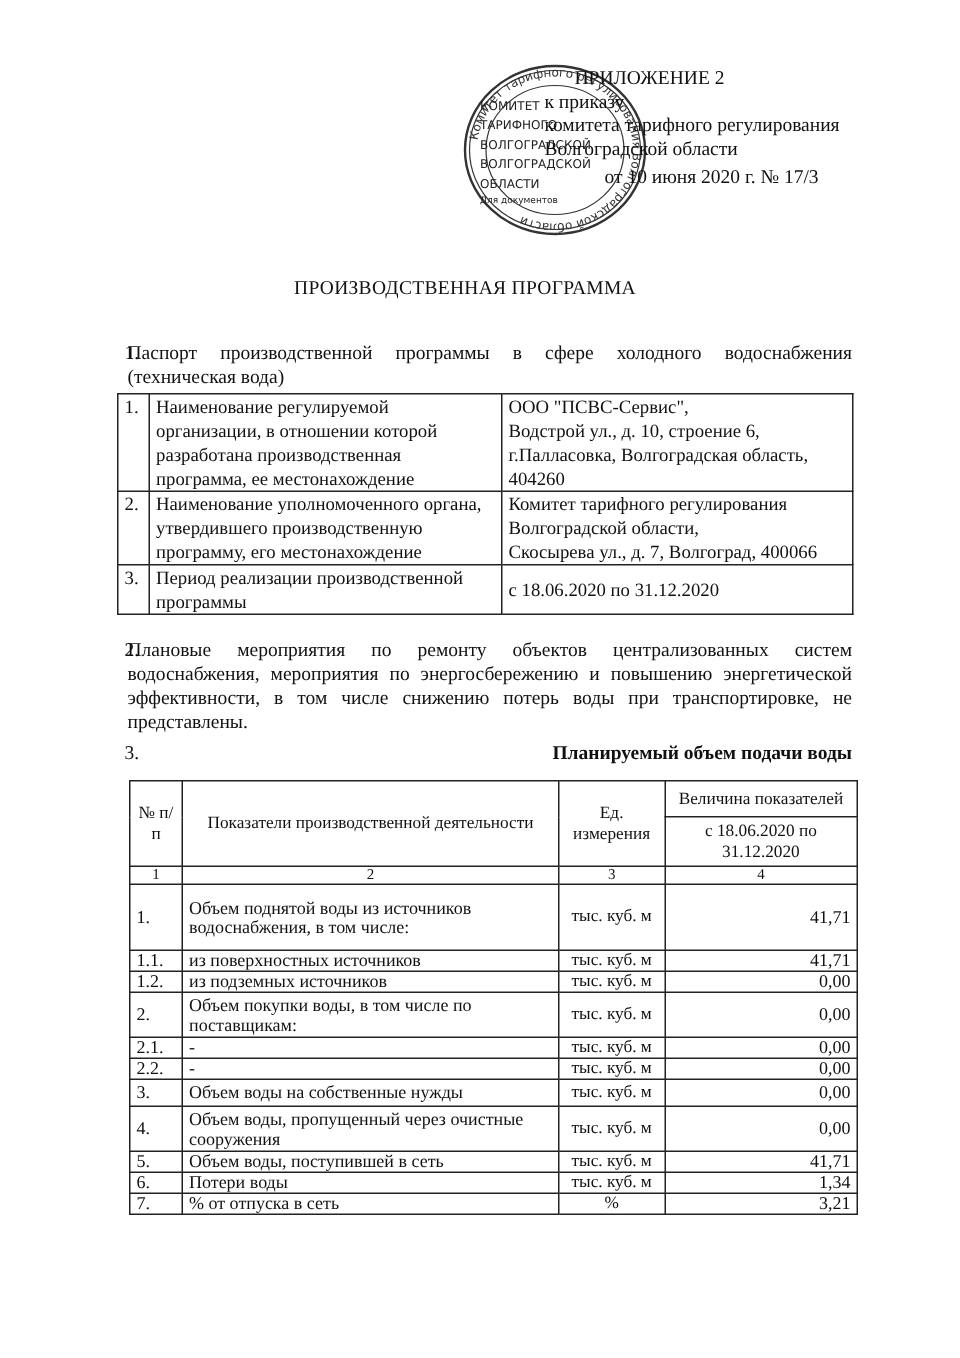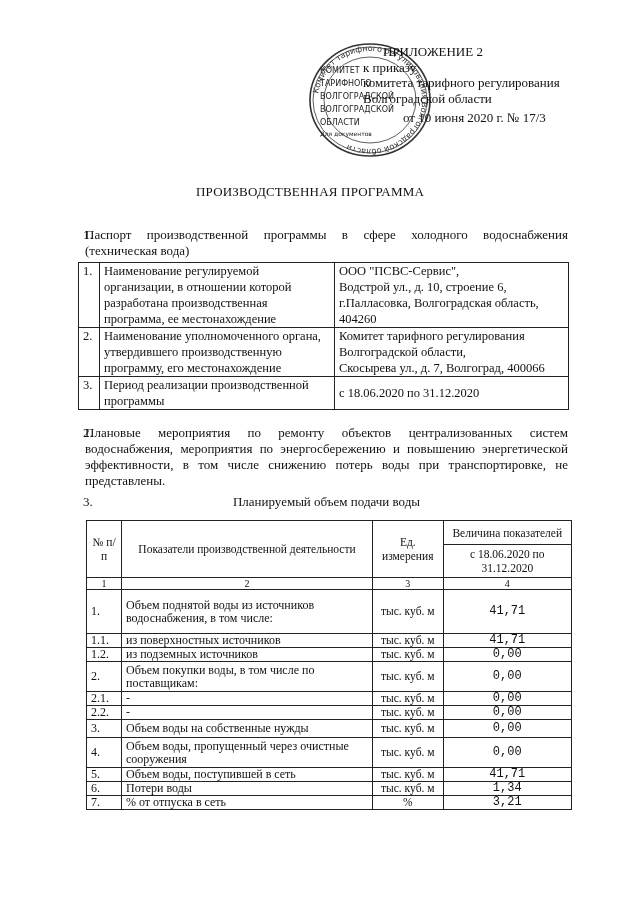--- a/index.html
+++ b/index.html
@@ -28,21 +28,21 @@
   table { border-collapse:collapse; position:absolute; font-size:12.5px; }
   td, th { border:1px solid #222; padding:0 4px; vertical-align:top; font-weight:normal; }
 
   .t1 { left:78px; top:262px; width:491px; line-height:16px; }
   .t1 td.n { width:12px; }
   .t1 td.l { width:226px; }
 
   .t2 { left:86px; top:520px; width:486px; font-size:12px; }
   .t2 th { text-align:center; vertical-align:middle; font-size:11.5px; }
   .t2 td { line-height:13px; vertical-align:middle; }
-  .t2 td.c { text-align:center;font-family:Liberation Mono, monospace; }
+  .t2 td.c { text-align:right; }
   .t2 td.u { text-align:center; font-size:11.5px; padding:0 8px; white-space:nowrap; }
   .t2 .idx td { text-align:center; font-size:10px; line-height:11px; }
 </style>
 </head>
 <body>
 
 <div class="abs stamp">
   <svg width="124" height="116" viewBox="0 0 124 116">
     <ellipse cx="62" cy="58" rx="60" ry="56" fill="none" stroke="#333" stroke-width="1.6"></ellipse>
     <ellipse cx="62" cy="58" rx="57" ry="53" fill="none" stroke="#333" stroke-width="0.8"></ellipse>
@@ -110,21 +110,21 @@
 </tbody>
   </table>
 
 <div class="abs para p2">
   <span class="num">2.</span>
   <span class="txt">Плановые мероприятия по ремонту объектов централизованных систем водоснабжения, мероприятия по энергосбережению и повышению энергетической эффективности, в том числе снижению потерь воды при транспортировке, не представлены.</span>
 </div>
 
 <div class="abs para p3">
   <span class="num">3.</span>
-  <span class="txt" style="text-align:center;">Планируемый объем подачи воды</span>
+  <span class="txt" style="text-align:right;font-weight:bold;">Планируемый объем подачи воды</span>
 </div>
 
 <table class="t2">
   <tbody>
       <tr style="height:24px;">
     <th rowspan="2" style="width:26px;line-height:14px;">№ п/п</th>
     <th rowspan="2" style="width:242px;">Показатели производственной деятельности</th>
     <th rowspan="2" style="width:56px;line-height:14px;">Ед. измерения</th>
     <th>Величина показателей</th>
   </tr>

